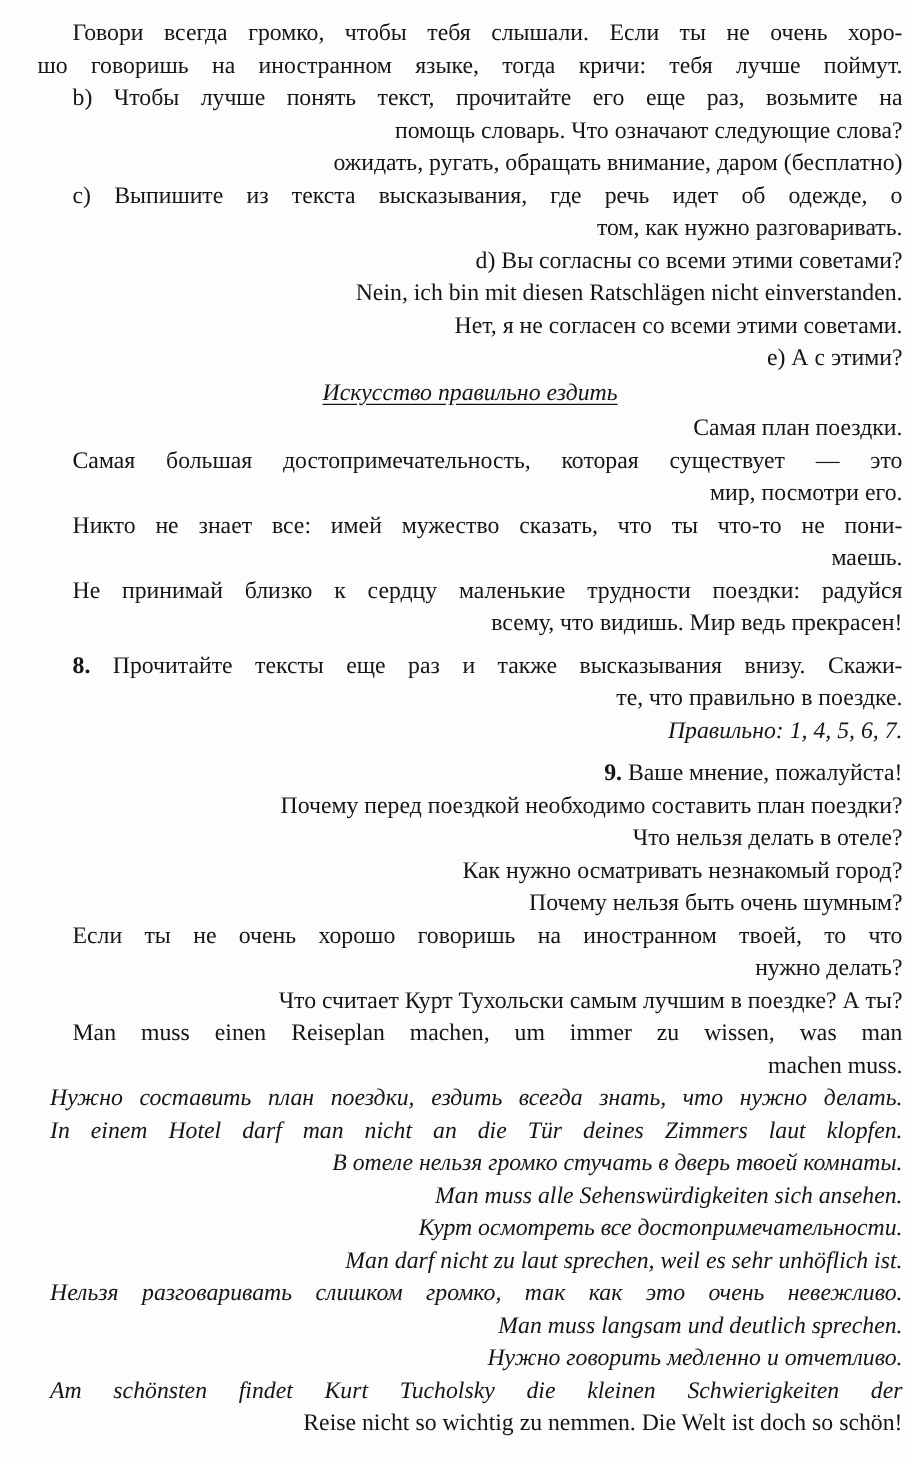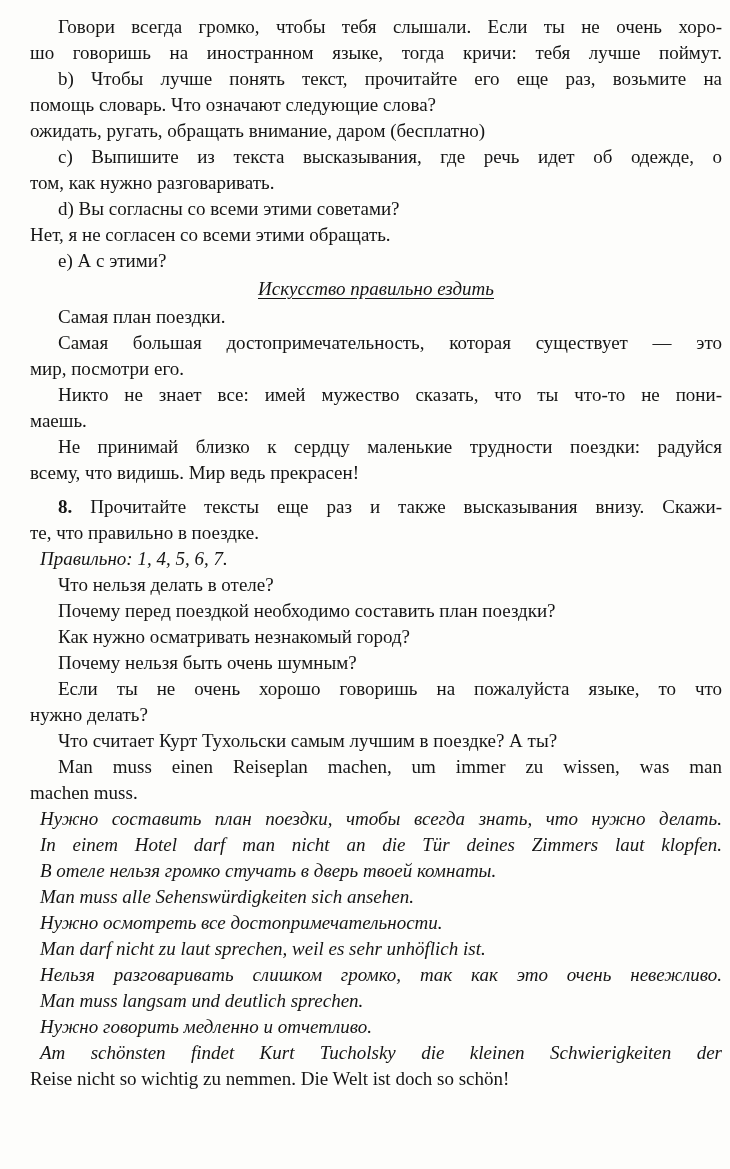--- a/index.html
+++ b/index.html
@@ -17,21 +17,21 @@
     font-size: 19px;
     line-height: 26px;
     box-sizing: border-box;
     padding: 14px 8px 16px 30px;
     overflow: hidden;
   }
   .content { width: 100%; }
   .line {
     min-height: 26px;
     white-space: normal;
-    text-align: left;
+    text-align: right;
   }
   .indent { text-indent: 28px; }
   .small-indent { text-indent: 10px; font-style: italic; }
   .justify {
     text-align: justify;
     text-align-last: justify;
   }
   .heading {
     text-align: right;
     text-align-last: center;
@@ -49,47 +49,49 @@
 <div class="page">
   <div class="content">
       <div class="line indent justify">Говори всегда громко, чтобы тебя слышали. Если ты не очень хоро-</div>
       <div class="line justify">шо говоришь на иностранном языке, тогда кричи: тебя лучше поймут.</div>
       <div class="line indent justify">b) Чтобы лучше понять текст, прочитайте его еще раз, возьмите на</div>
       <div class="line">помощь словарь. Что означают следующие слова?</div>
       <div class="line">ожидать, ругать, обращать внимание, даром (бесплатно)</div>
       <div class="line indent justify">c) Выпишите из текста высказывания, где речь идет об одежде, о</div>
       <div class="line">том, как нужно разговаривать.</div>
       <div class="line indent">d) Вы согласны со всеми этими советами?</div>
-      <div class="line">Нет, я не согласен со всеми этими обращать.</div>
+      <div class="line">Nein, ich bin mit diesen Ratschlägen nicht einverstanden.</div>
+      <div class="line">Нет, я не согласен со всеми этими советами.</div>
       <div class="line indent">e) А с этими?</div>
       <div class="line heading">Искусство правильно ездить</div>
       <div class="line indent">Самая план поездки.</div>
       <div class="line indent justify">Самая большая достопримечательность, которая существует — это</div>
       <div class="line">мир, посмотри его.</div>
       <div class="line indent justify">Никто не знает все: имей мужество сказать, что ты что-то не пони-</div>
       <div class="line">маешь.</div>
       <div class="line indent justify">Не принимай близко к сердцу маленькие трудности поездки: радуйся</div>
       <div class="line">всему, что видишь. Мир ведь прекрасен!</div>
       <div class="line indent justify section-start"><span class="bold">8. </span>Прочитайте тексты еще раз и также высказывания внизу. Скажи-</div>
       <div class="line">те, что правильно в поездке.</div>
       <div class="line small-indent">Правильно: 1, 4, 5, 6, 7.</div>
+      <div class="line indent section-start"><span class="bold">9. </span>Ваше мнение, пожалуйста!</div>
+      <div class="line indent">Почему перед поездкой необходимо составить план поездки?</div>
       <div class="line indent">Что нельзя делать в отеле?</div>
-      <div class="line indent">Почему перед поездкой необходимо составить план поездки?</div>
       <div class="line indent">Как нужно осматривать незнакомый город?</div>
       <div class="line indent">Почему нельзя быть очень шумным?</div>
-      <div class="line indent justify">Если ты не очень хорошо говоришь на пожалуйста языке, то что</div>
+      <div class="line indent justify">Если ты не очень хорошо говоришь на иностранном твоей, то что</div>
       <div class="line">нужно делать?</div>
       <div class="line indent">Что считает Курт Тухольски самым лучшим в поездке? А ты?</div>
       <div class="line indent justify">Man muss einen Reiseplan machen, um immer zu wissen, was man</div>
       <div class="line">machen muss.</div>
-      <div class="line small-indent justify">Нужно составить план поездки, чтобы всегда знать, что нужно делать.</div>
+      <div class="line small-indent justify">Нужно составить план поездки, ездить всегда знать, что нужно делать.</div>
       <div class="line small-indent justify">In einem Hotel darf man nicht an die Tür deines Zimmers laut klopfen.</div>
       <div class="line small-indent">В отеле нельзя громко стучать в дверь твоей комнаты.</div>
       <div class="line small-indent">Man muss alle Sehenswürdigkeiten sich ansehen.</div>
-      <div class="line small-indent">Нужно осмотреть все достопримечательности.</div>
+      <div class="line small-indent">Курт осмотреть все достопримечательности.</div>
       <div class="line small-indent">Man darf nicht zu laut sprechen, weil es sehr unhöflich ist.</div>
       <div class="line small-indent justify">Нельзя разговаривать слишком громко, так как это очень невежливо.</div>
       <div class="line small-indent">Man muss langsam und deutlich sprechen.</div>
       <div class="line small-indent">Нужно говорить медленно и отчетливо.</div>
       <div class="line small-indent justify">Am schönsten findet Kurt Tucholsky die kleinen Schwierigkeiten der</div>
       <div class="line">Reise nicht so wichtig zu nemmen. Die Welt ist doch so schön!</div>
     </div>
 </div>
 
 </body></html>

